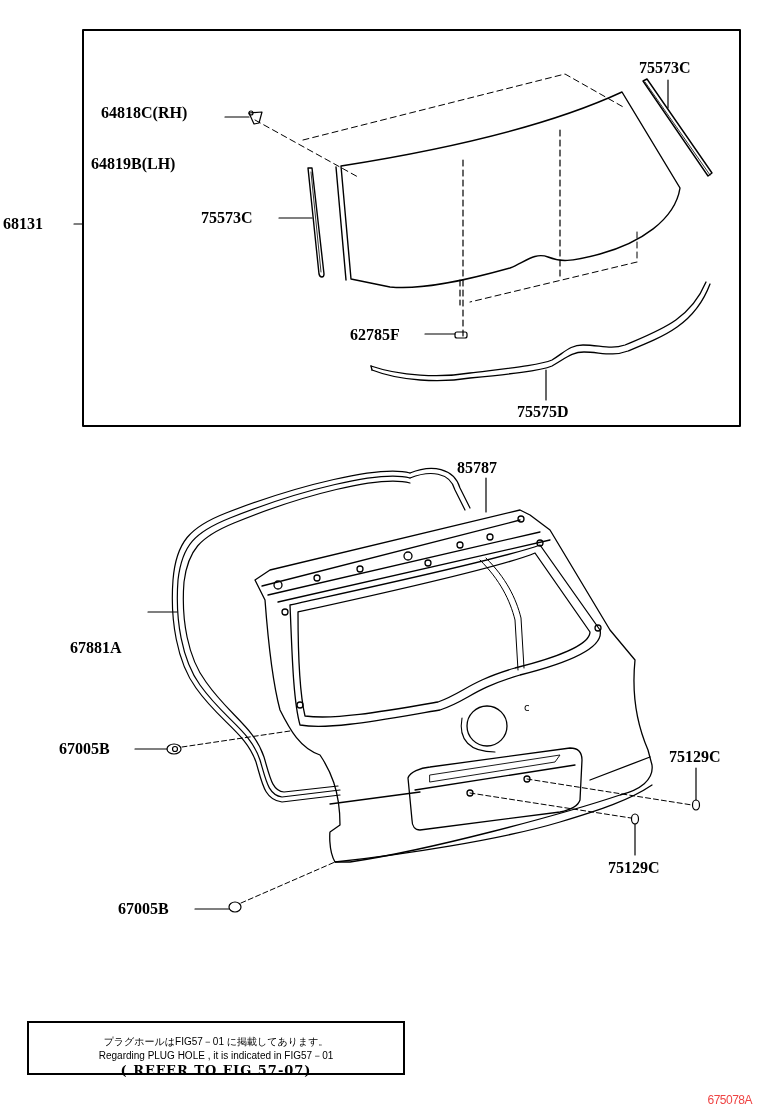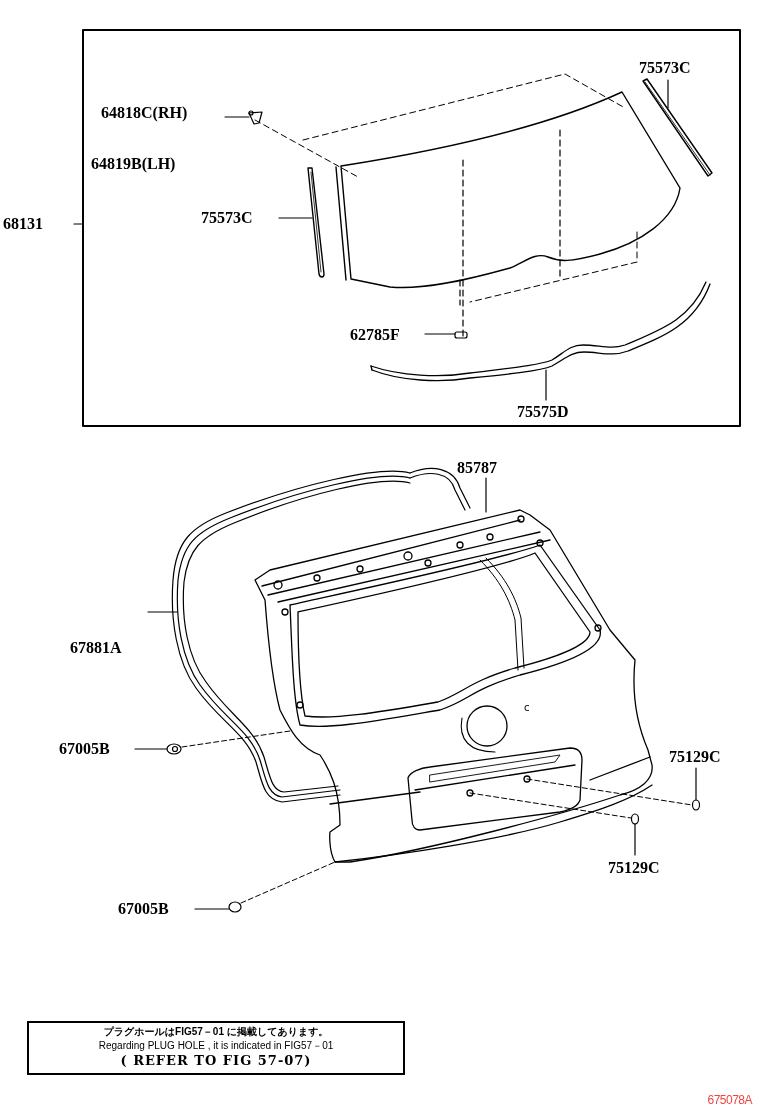--- a/index.html
+++ b/index.html
@@ -1,21 +1,21 @@
 <!DOCTYPE html>
 <html><head>
 <meta charset="utf-8">
 <style>
   html, body { margin: 0; padding: 0; background: #ffffff; }
   body { width: 760px; height: 1112px; position: relative; overflow: hidden; font-family: "DejaVu Serif", serif; }
   #diagram { position: absolute; left: 0; top: 0; width: 760px; height: 1112px; }
   .part-label { position: absolute; font-family: Liberation Serif, serif; font-weight: bold; font-size: 16px; color: #000; white-space: nowrap; line-height: 1; letter-spacing: 0px; }
   .note-box { position: absolute; left: 27px; top: 1021px; width: 378px; height: 54px; border: 2px solid #000; box-sizing: border-box; background: #fff; text-align: center; }
   .note-line { font-family: "Liberation Sans", sans-serif; font-size: 10px; line-height: 14px; color: #000; white-space: nowrap; }
-  .note-line.jp { margin-top: 2px; font-weight: bold; }
+  .note-line.jp { margin-top: 12px; }
   .note-line.ref { font-family: "DejaVu Serif", serif; font-weight: bold; font-size: 13px; line-height: 16px; letter-spacing: 1px; }
   .fig-id { position: absolute; right: 8px; top: 1093px; font-family: "Liberation Sans", sans-serif; font-size: 12px; color: #ef4444; letter-spacing: -0.5px; }
 </style>
 </head>
 <body>
 
 <svg id="diagram" width="760" height="1112" viewBox="0 0 760 1112" xmlns="http://www.w3.org/2000/svg" fill="none" stroke="#000" stroke-linecap="round" stroke-linejoin="round">
 
   <rect x="83" y="30" width="657" height="396" stroke-width="2"></rect>
 

